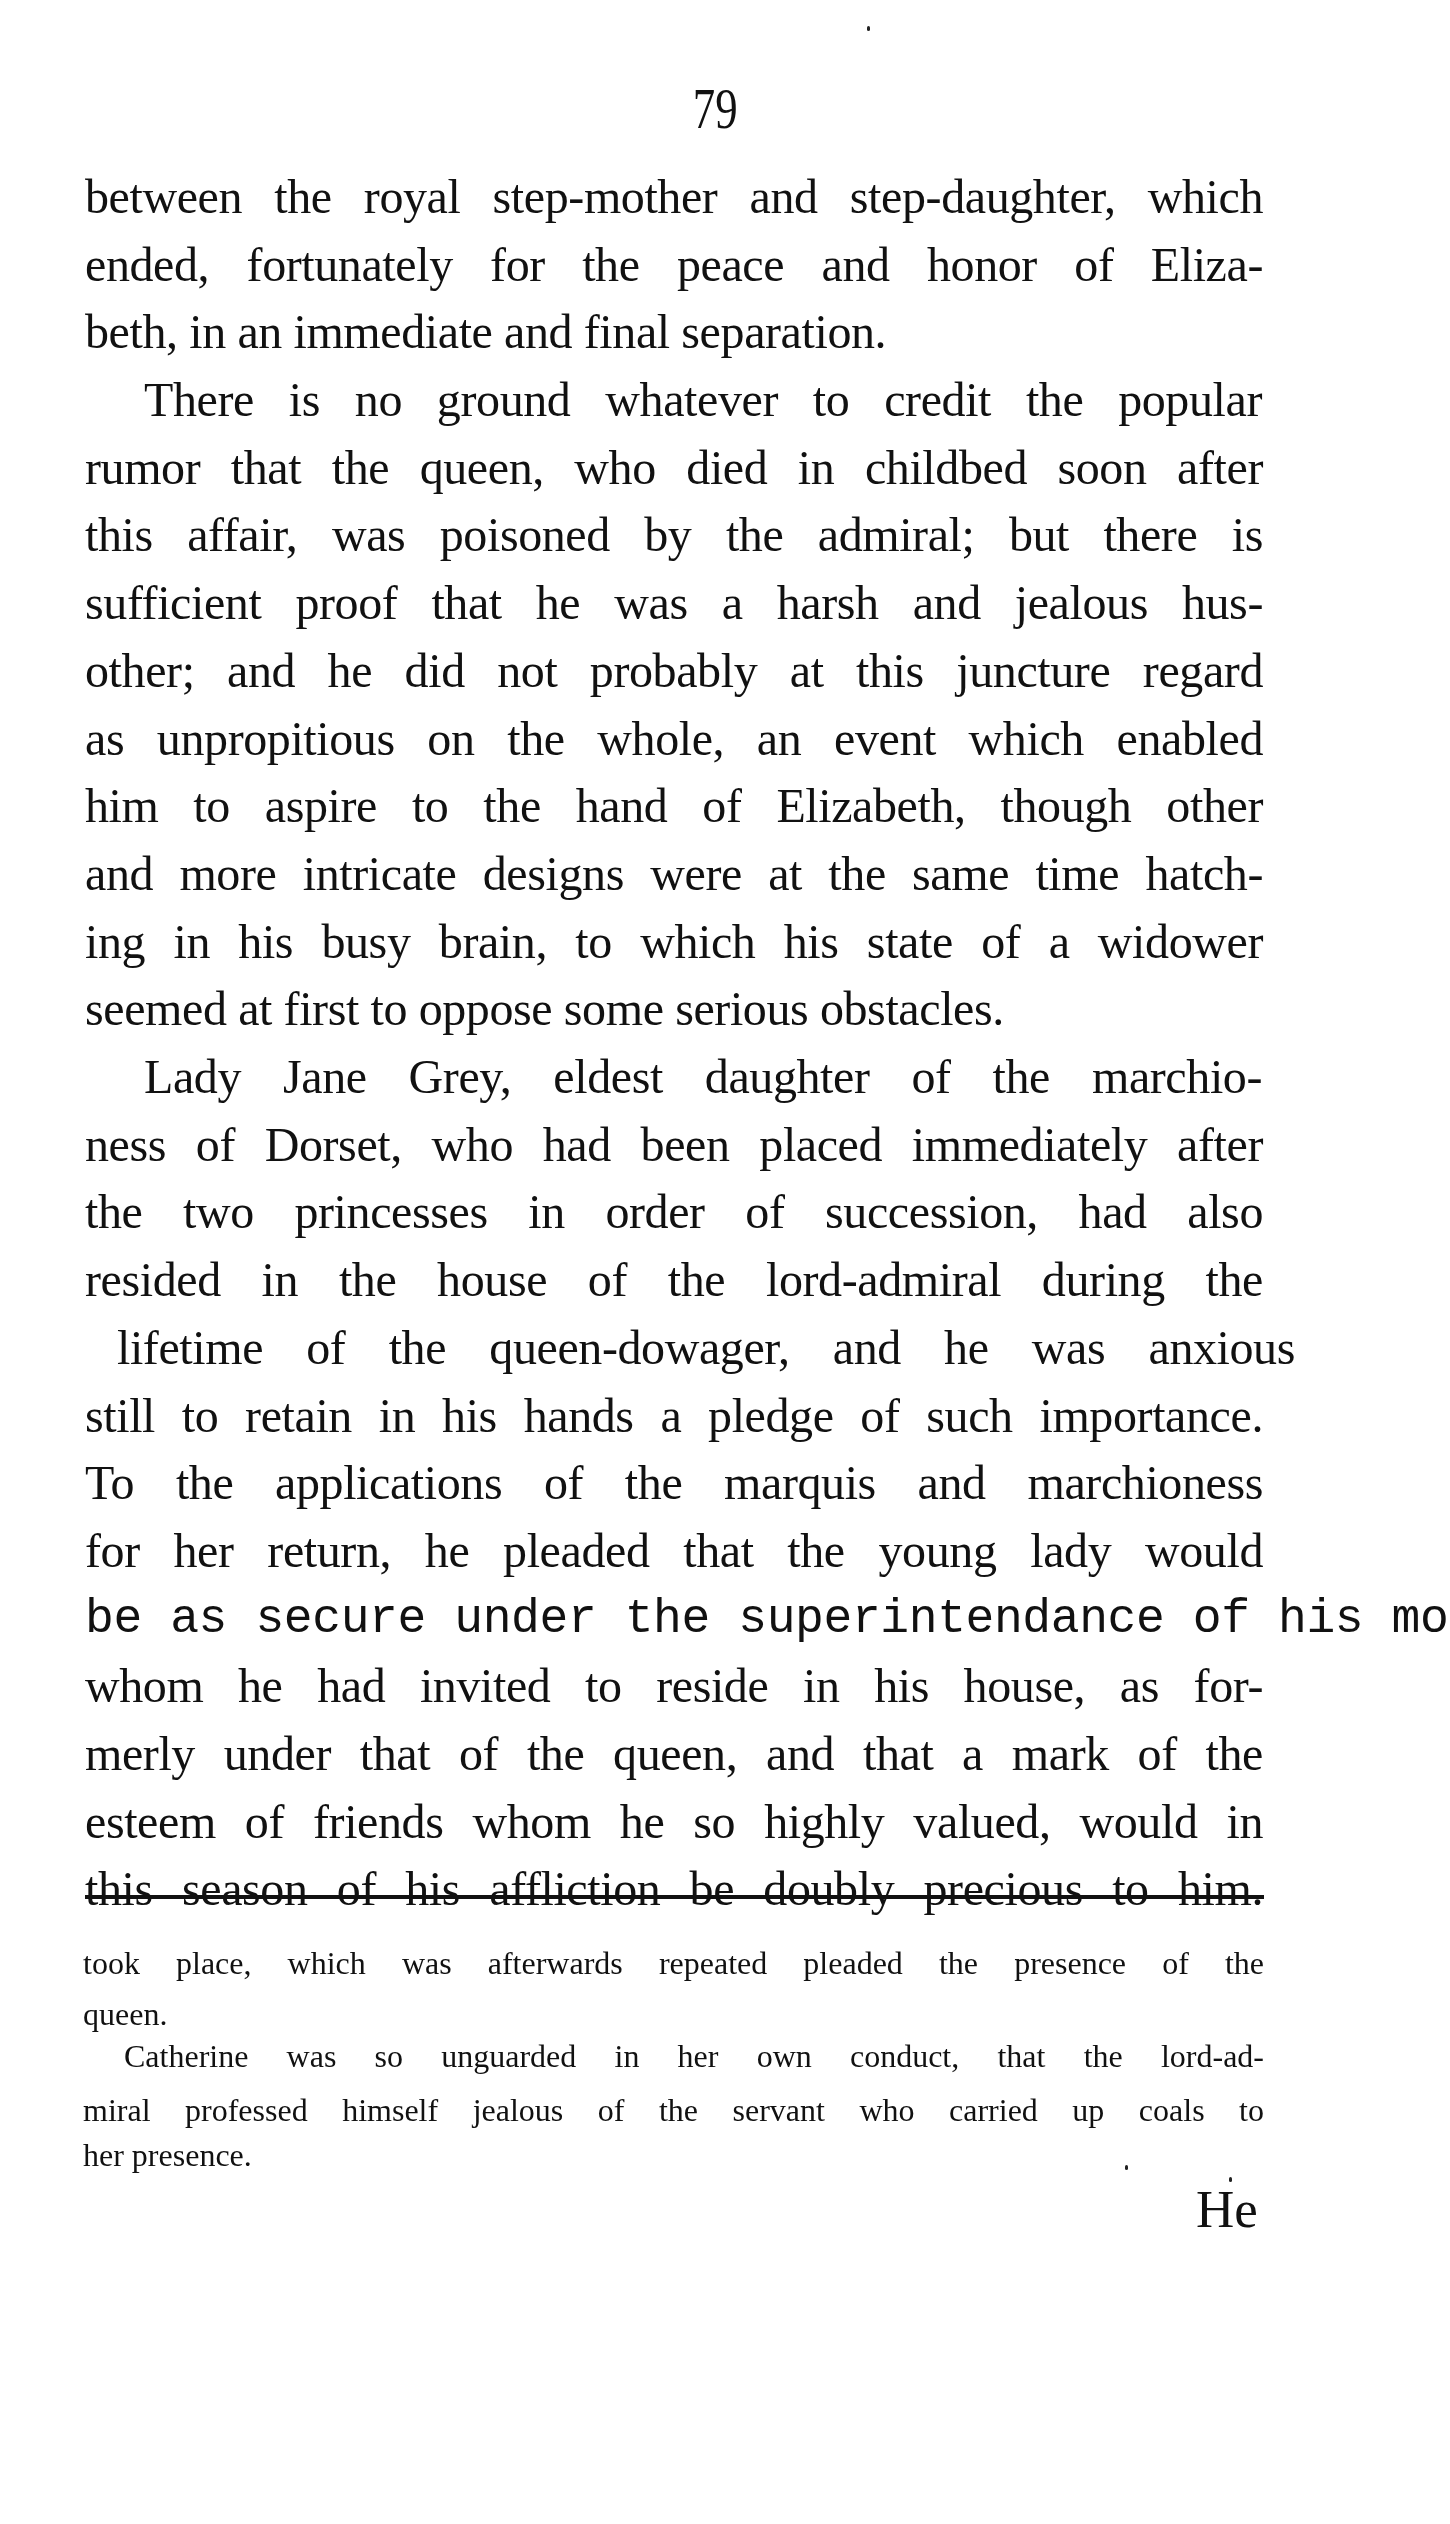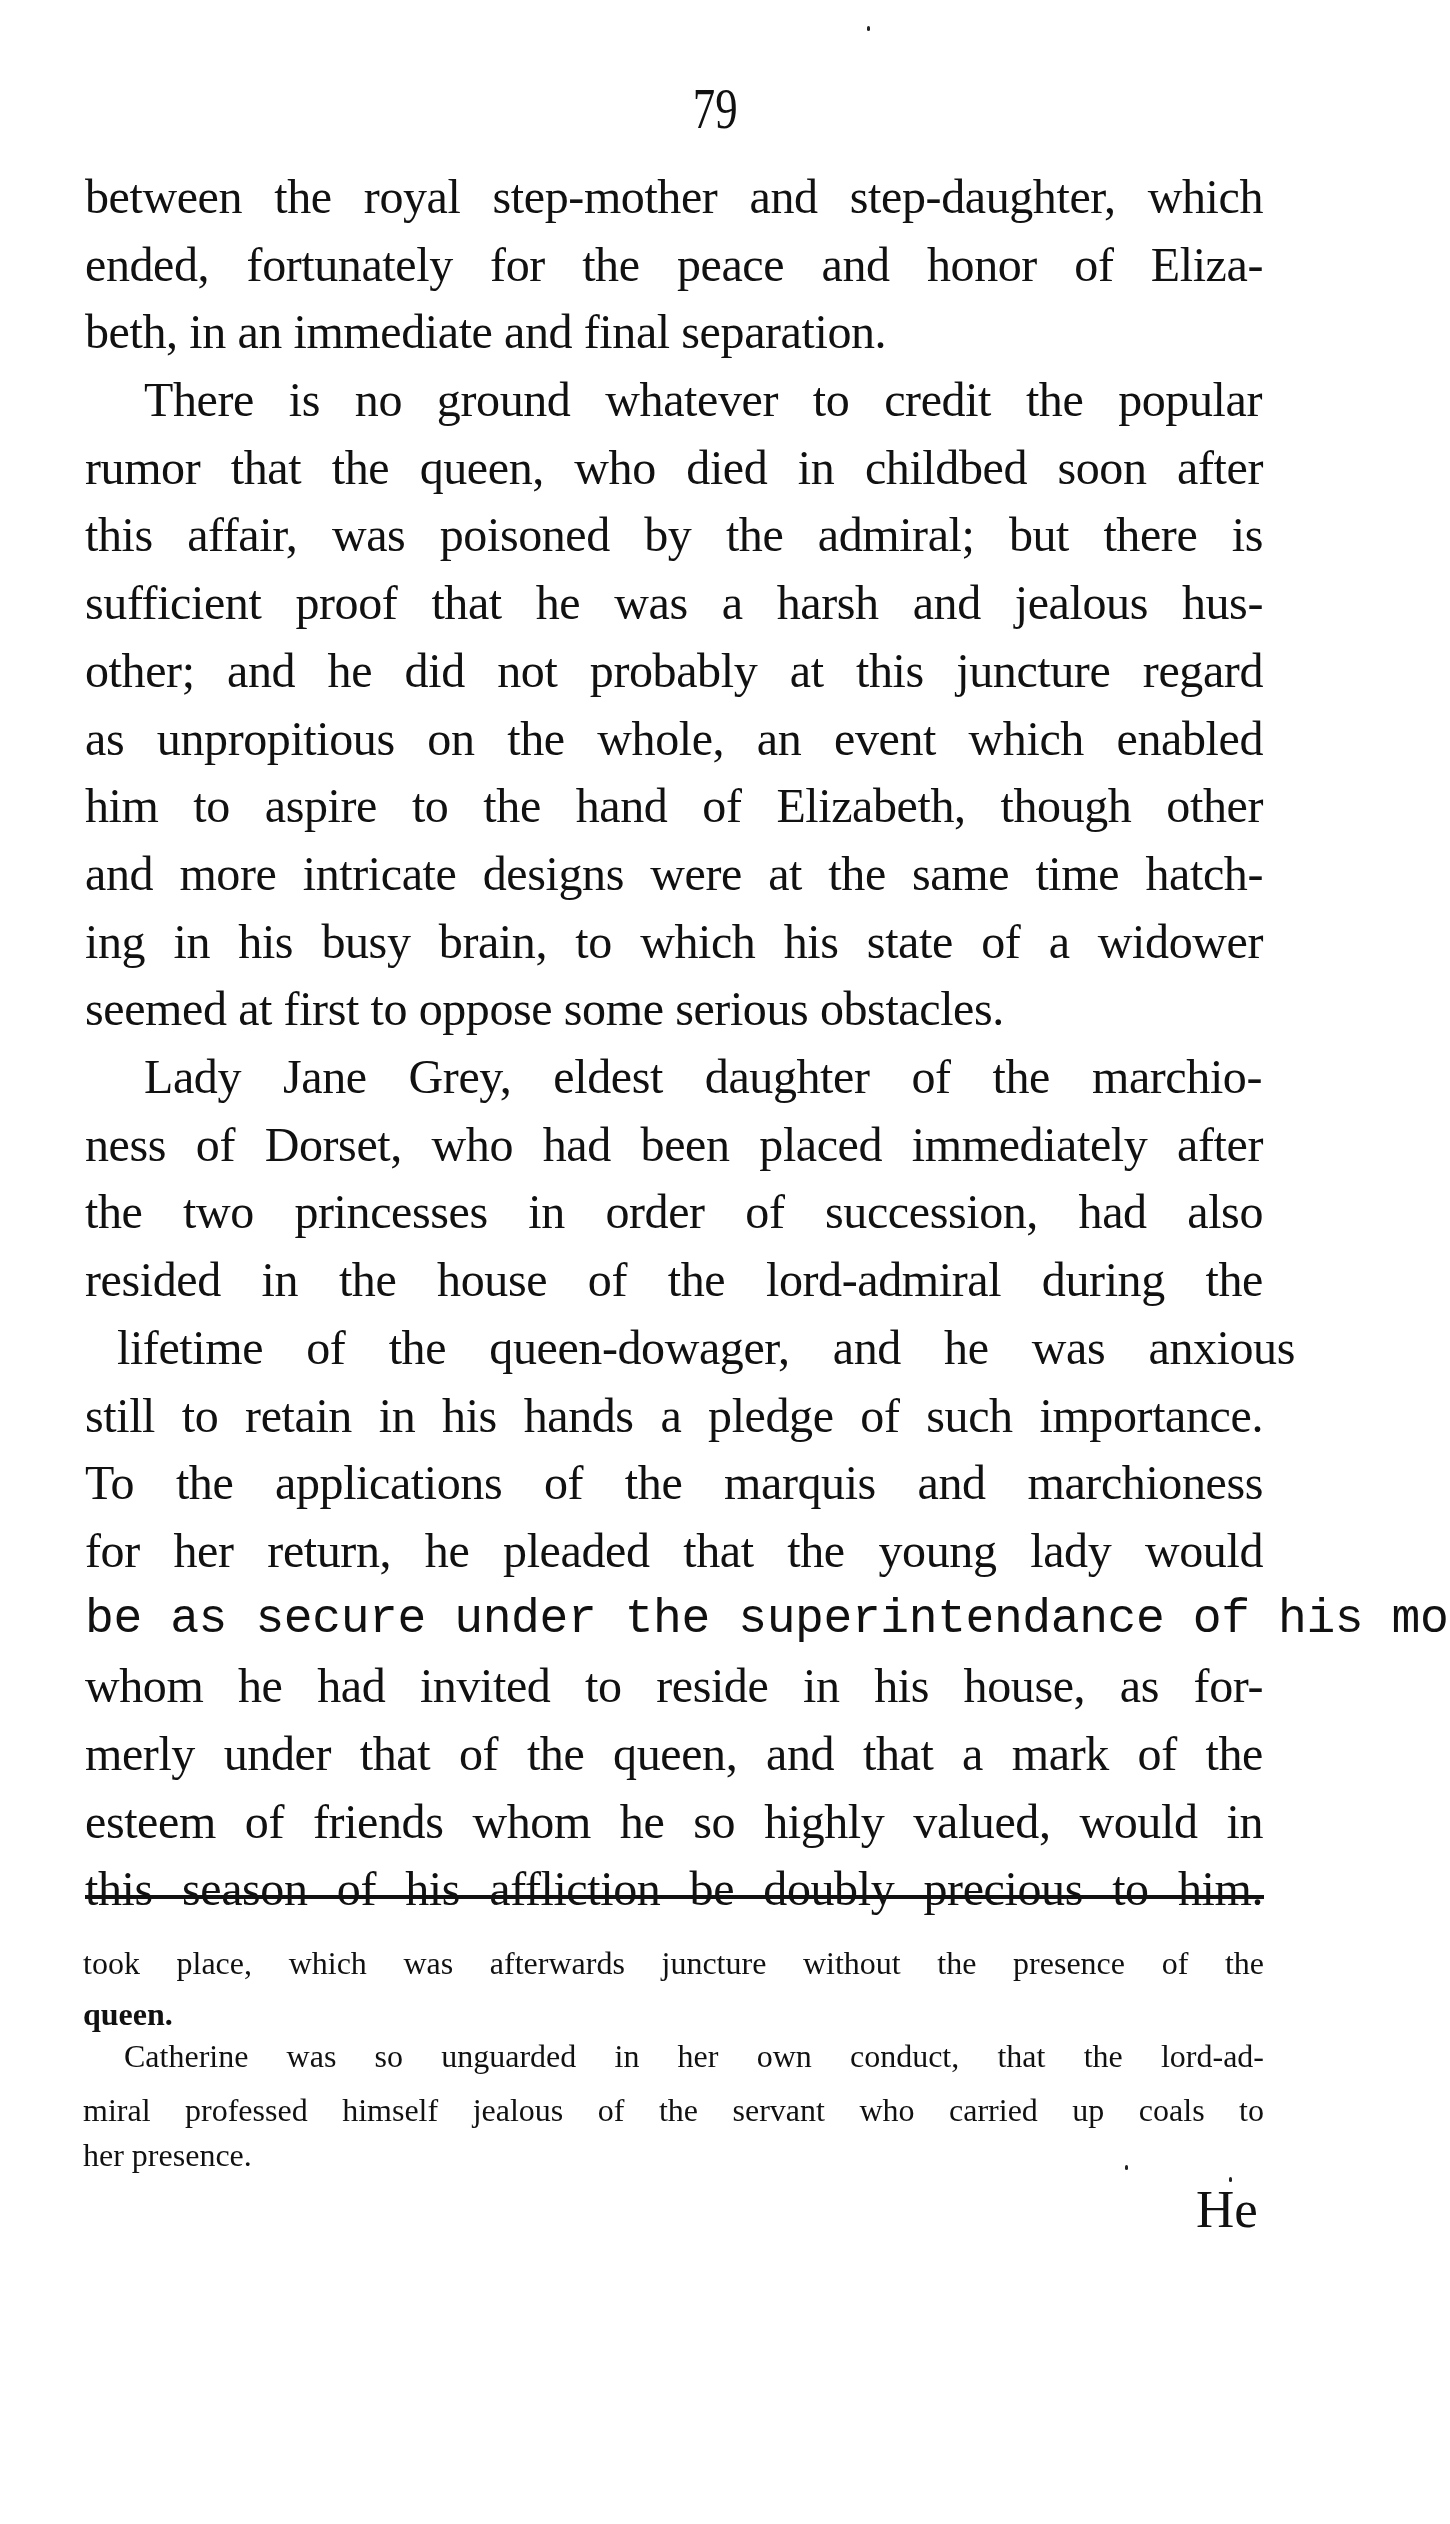--- a/index.html
+++ b/index.html
@@ -50,22 +50,22 @@
     <div class="body-line" style="top: 1585px; font-family: Liberation Mono, monospace;">be as secure under the superintendance of his mother,</div>
     <div class="body-line" style="top: 1652px;">whom he had invited to reside in his house, as for-</div>
     <div class="body-line" style="top: 1720px;">merly under that of the queen, and that a mark of the</div>
     <div class="body-line" style="top: 1788px;">esteem of friends whom he so highly valued, would in</div>
     <div class="body-line" style="top: 1855px;">this season of his affliction be doubly precious to him.</div>
   </div>
 
 <div class="rule"></div>
 
 <div id="footnotes">
-    <div class="fn-line" style="top: 1939px;">took place, which was afterwards juncture without the presence of the</div>
-    <div class="fn-line last" style="top: 1990px; font-weight: bold;">queen.</div>
+    <div class="fn-line" style="top: 1939px;">took place, which was afterwards repeated pleaded the presence of the</div>
+    <div class="fn-line last" style="top: 1990px;">queen.</div>
     <div class="fn-line indent" style="top: 2032px;">Catherine was so unguarded in her own conduct, that the lord-ad-</div>
     <div class="fn-line" style="top: 2086px;">miral professed himself jealous of the servant who carried up coals to</div>
     <div class="fn-line last" style="top: 2131px;">her presence.</div>
   </div>
 
 <div class="catch">He</div>
 
 <div class="speck" style="left:867px;top:25.5px;"></div>
 <div class="speck" style="left:1125px;top:2165px;"></div>
 <div class="speck" style="left:1229px;top:2177px;"></div>

